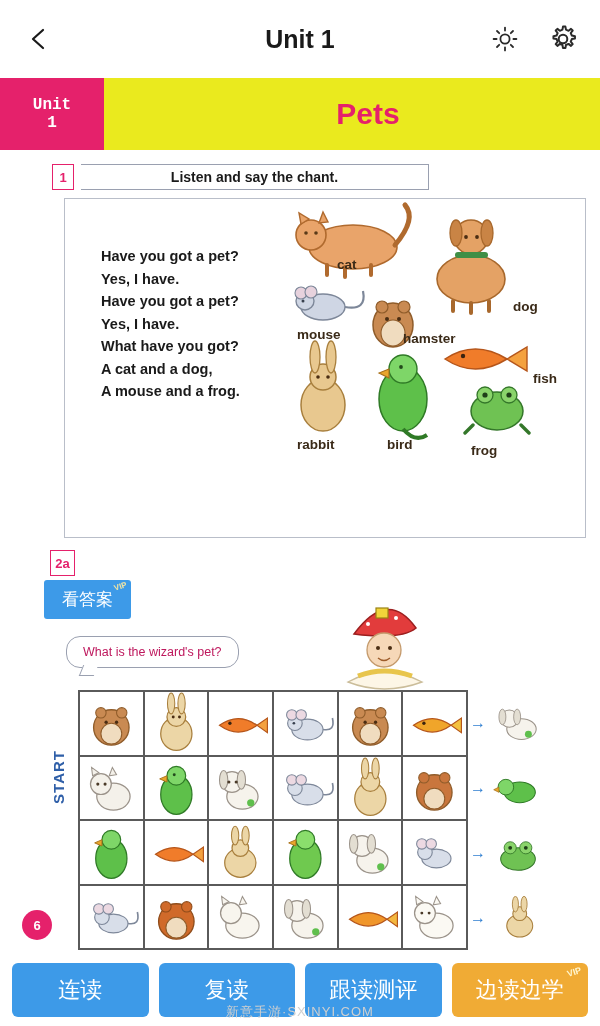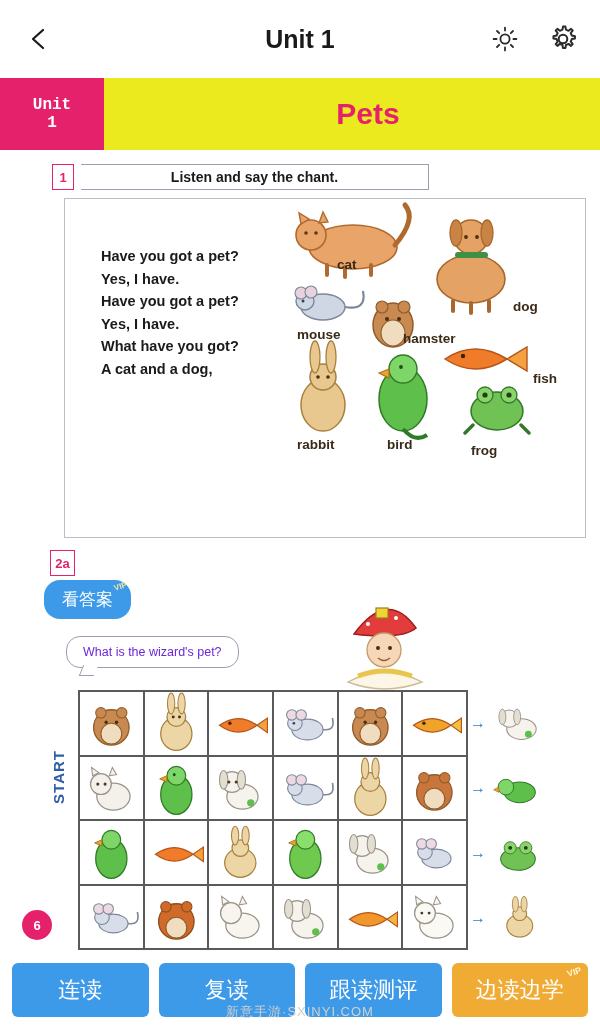--- a/index.html
+++ b/index.html
@@ -147,42 +147,42 @@
     white-space: nowrap;
   }
 
   
   .see-answer {
     position: absolute;
     left: 44px; top: 0;
     background: #3d9ae8;
     color: #fff;
     font-size: 17px;
-    border-radius: 16px;
+    border-radius: 3px;
     padding: 8px 18px;
     font-weight: normal;
     cursor: pointer;
   }
   .vip-tag {
     position: absolute;
     right: 4px; top: 2px;
     font-size: 8px;
     color: #f7e7a2;
     transform: rotate(-18deg);
     font-weight: bold;
   }
   .bubble {
     position: absolute;
     left: 66px; top: 56px;
     border: 1px solid #9aa0b0;
     background: #fff;
     border-radius: 14px;
     padding: 8px 16px;
     font-size: 12.5px;
-    color: #6d28d9;
+    color: #be185d;
   }
   .bubble:after {
     content: "";
     position: absolute;
     left: 14px; bottom: -9px;
     width: 14px; height: 10px;
     background: #fff;
     border-left: 1px solid #9aa0b0;
     border-bottom: 1px solid #9aa0b0;
     transform: skewX(-22deg);
@@ -336,20 +336,21 @@
   </div>
 
   <div class="chant-box">
     <div class="chant-lines">
       <div>Have you got a pet?</div>
       <div>Yes, I have.</div>
       <div>Have you got a pet?</div>
       <div>Yes, I have.</div>
       <div>What have you got?</div>
       <div>A cat and a dog,</div>
+      <div>A mouse and a frog.</div>
     </div>
 
     <div class="chant-art">
       
       <svg width="300" height="288" viewBox="0 0 300 288">
 
         <g>
           <ellipse cx="78" cy="48" rx="44" ry="22" fill="#e9a46a" stroke="#b06a2e" stroke-width="1.6"></ellipse>
           <circle cx="36" cy="36" r="15" fill="#e9a46a" stroke="#b06a2e" stroke-width="1.6"></circle>
           <path d="M26 25 l-2-11 10 6z M44 24 l4-11 5 10z" fill="#e9a46a" stroke="#b06a2e" stroke-width="1.4"></path>

